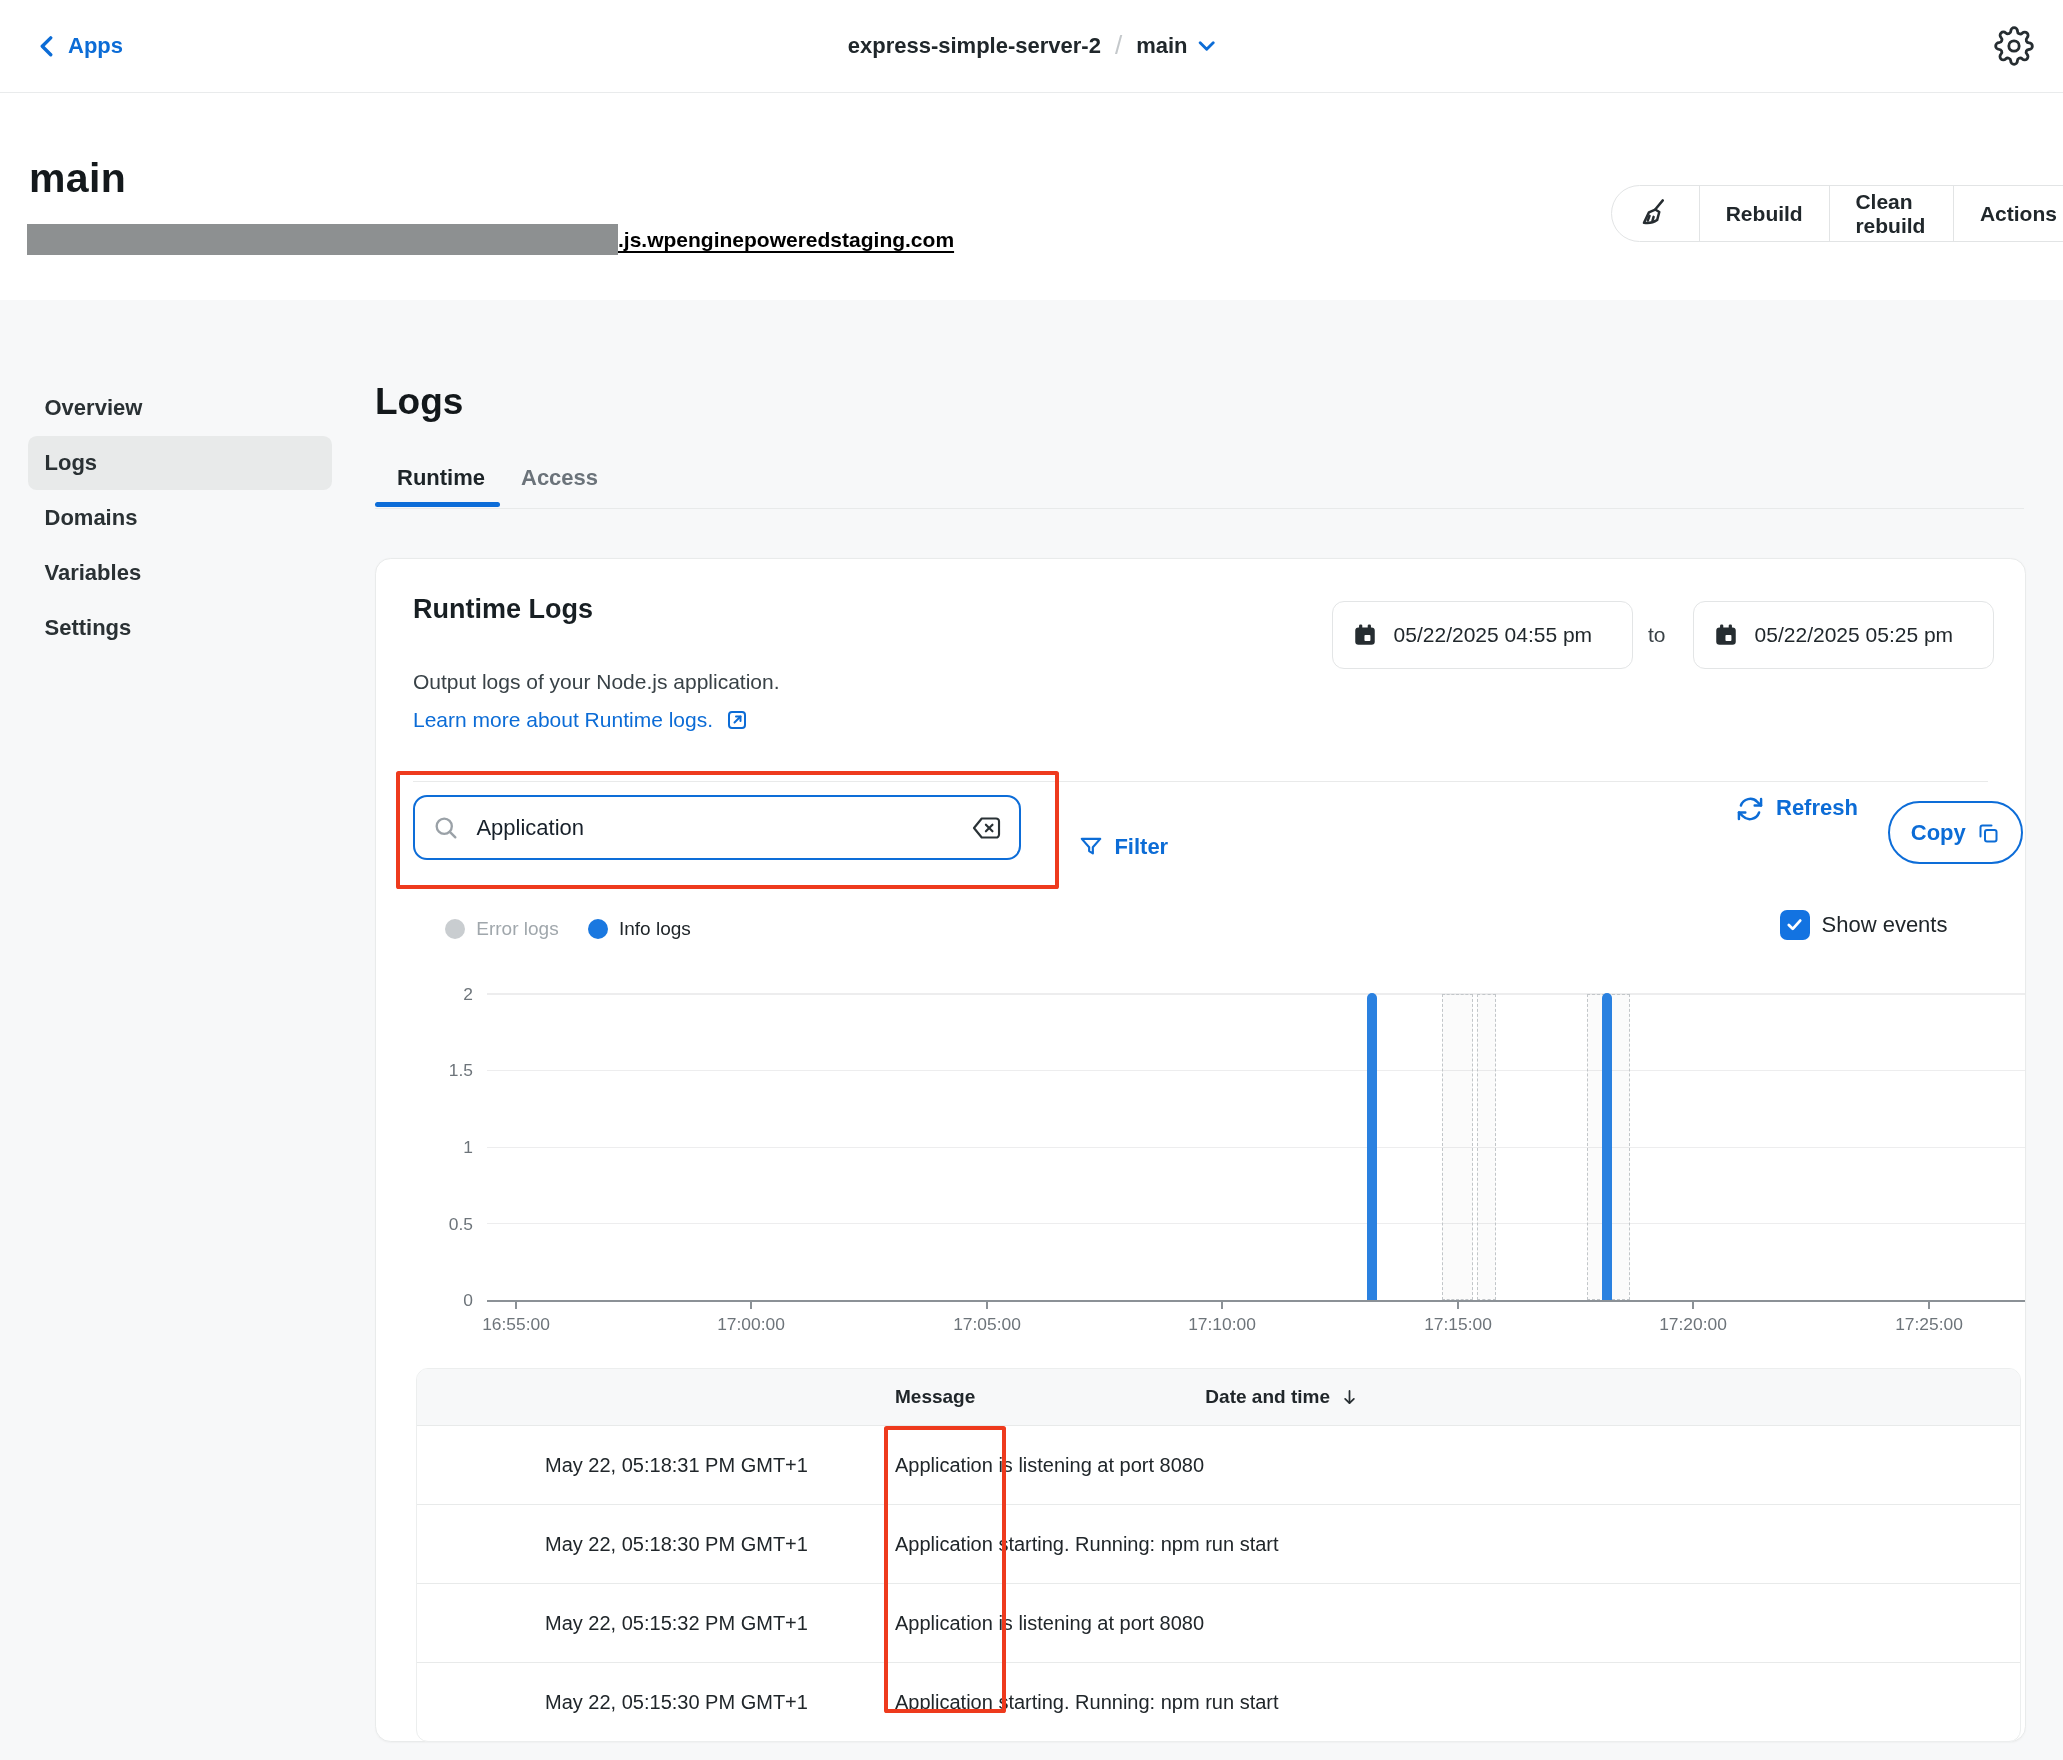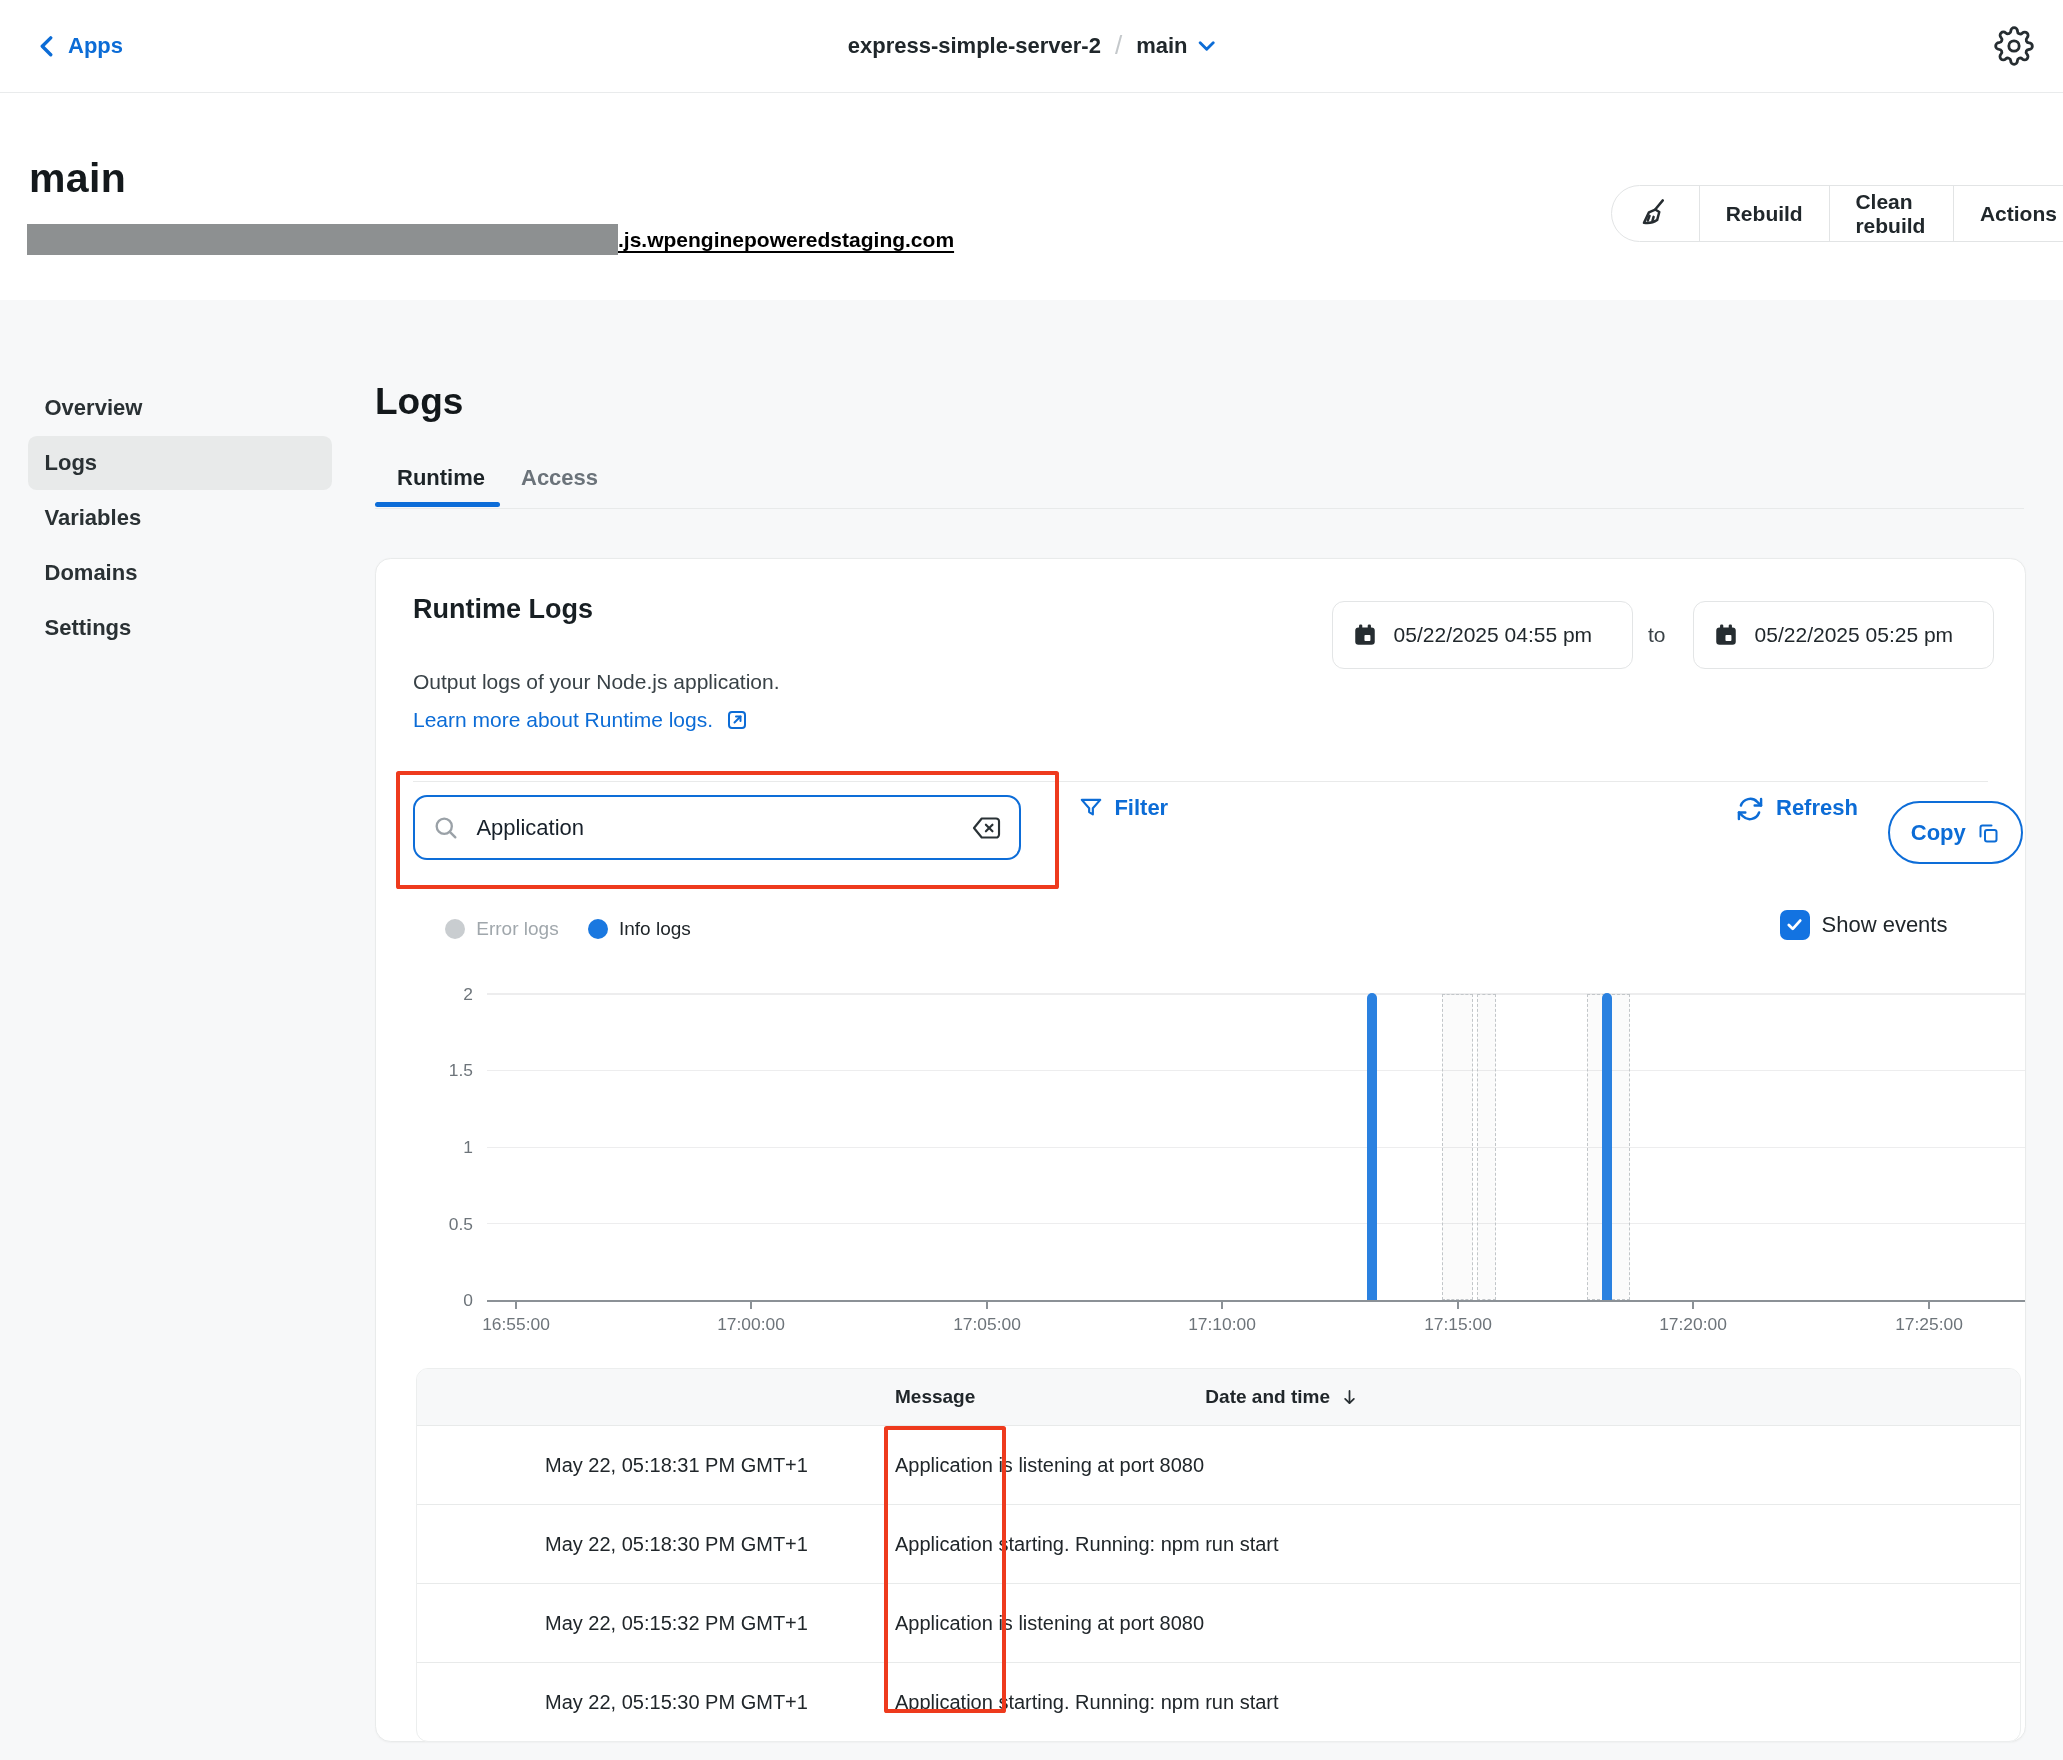--- a/index.html
+++ b/index.html
@@ -59,21 +59,21 @@
   .datebox{position:absolute;top:42px;width:301px;height:68px;border:1.3px solid #e3e5e6;border-radius:12px;
            display:flex;align-items:center;gap:15.6px;padding:0 19px;box-sizing:border-box;
            font-size:21px;color:#20272b;cursor:pointer;background:#fff;}
   .to-label{position:absolute;left:1272px;top:42px;height:68px;display:flex;align-items:center;
             font-size:21px;color:#3a4247;}
 
   .toolbar-divider{position:absolute;left:37px;top:222px;width:1575px;height:1.3px;background:#e9eaea;}
   .search{position:absolute;left:37px;top:236px;width:608px;height:65px;border:2.2px solid #0d6dd8;
           border-radius:14px;background:#fff;display:flex;align-items:center;padding:0 17.4px;box-sizing:border-box;gap:14px;}
   .search input{flex:1;border:none;outline:none;font-size:22px;color:#17202a;font-family:"Liberation Sans",sans-serif;background:transparent;}
-  .filter{position:absolute;left:702px;top:236px;height:65px;display:flex;align-items:flex-start;gap:10.4px;
+  .filter{position:absolute;left:702px;top:236px;height:65px;display:flex;align-items:flex-end;gap:10.4px;
           font-size:22px;font-weight:bold;color:#0c6cd6;cursor:pointer;}
   .refresh{position:absolute;left:1360px;top:236px;height:65px;display:flex;gap:12px;
            font-size:22px;font-weight:bold;color:#0c6cd6;cursor:pointer;}
   .copy-btn{position:absolute;left:1512px;top:242px;width:135px;height:63px;border:2.6px solid #0d6dd8;
             border-radius:868px;display:flex;align-items:center;justify-content:center;gap:10.4px;
             font-size:22px;font-weight:bold;color:#0c6cd6;cursor:pointer;background:#fff;box-sizing:border-box;}
 
   .legend{position:absolute;left:69px;top:352px;height:35px;display:flex;align-items:center;}
   .dot{width:20px;height:20px;border-radius:50%;}
   .legend .lbl{font-size:19px;margin-left:11.3px;}
@@ -164,22 +164,22 @@
           <polyline points="2,2 8,8 14,2"></polyline>
         </svg>
     </div>
   </div>
 
   <div class="content-bg"></div>
 
   <div class="sidebar" id="sidebar">
       <div class="side-item">Overview</div>
       <div class="side-item active">Logs</div>
+      <div class="side-item">Domains</div>
       <div class="side-item">Variables</div>
-      <div class="side-item">Domains</div>
       <div class="side-item">Settings</div>
     </div>
 
   <div class="main-title">Logs</div>
   <div class="tabs">
     <div class="tab runtime">Runtime</div>
     <div class="tab access">Access</div>
     <div class="tab-underline"></div>
   </div>
 

